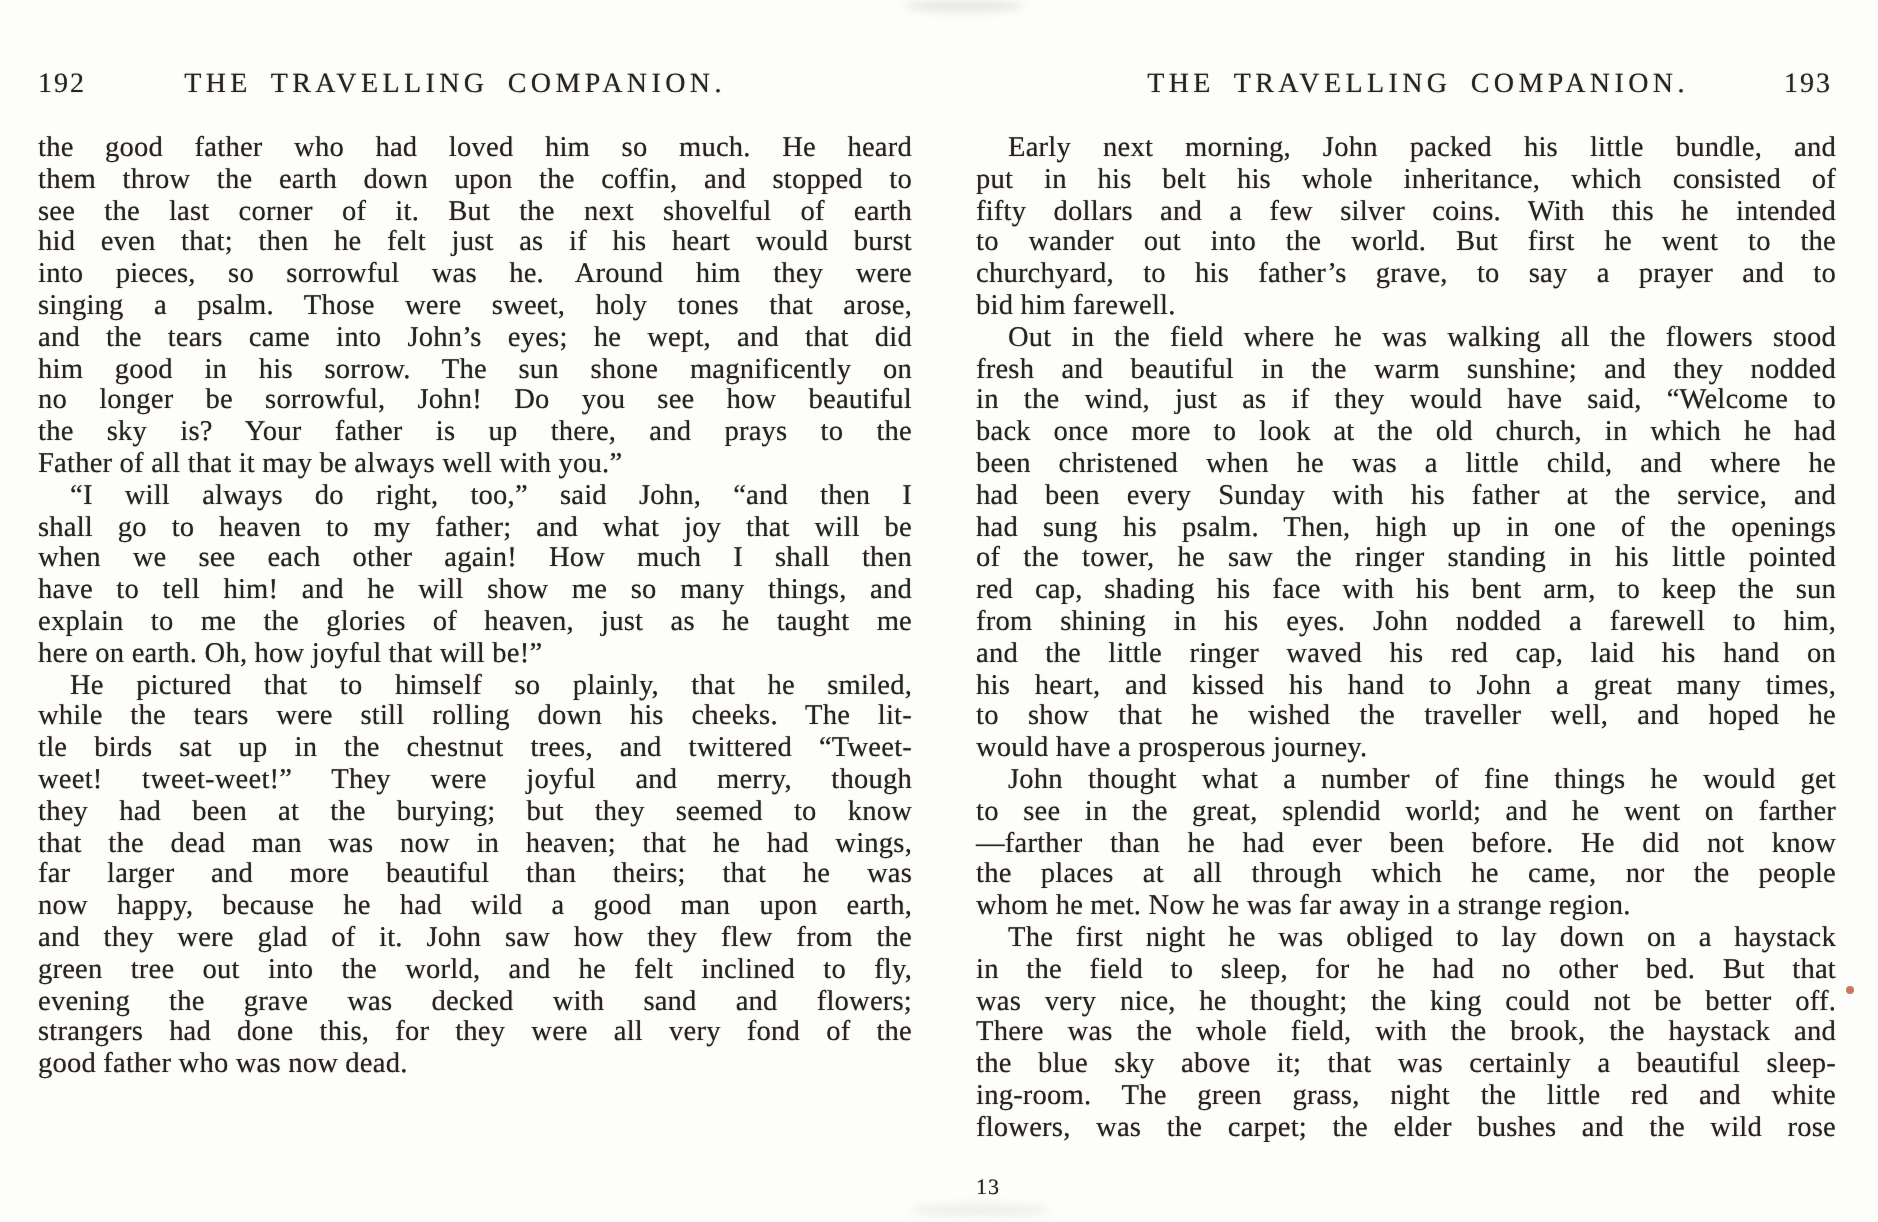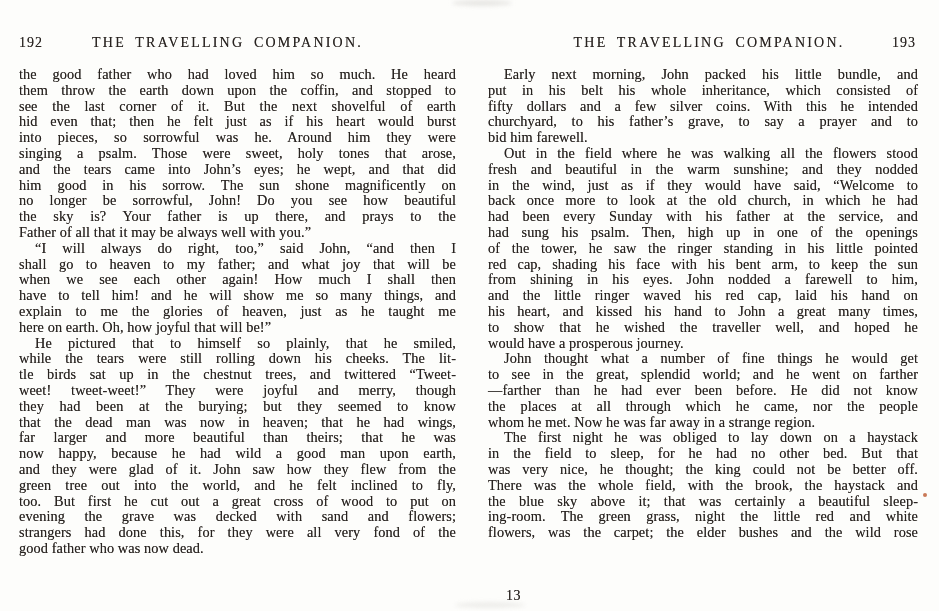--- a/index.html
+++ b/index.html
@@ -69,22 +69,22 @@
     letter-spacing: 0.1px;
     text-shadow: 0 0 0.55px rgba(40,35,32,0.6);
     white-space: nowrap;
   }
   .line.last { text-align-last: left; white-space: normal; }
   .line.indent { text-indent: 16px; }
 
   .signature {
     position: absolute;
     top: 588px;
-    left: 18px;
-    font-size: 14px;
+    left: 0;
+    font-size: 11px;
     letter-spacing: 0.5px;
     text-shadow: 0 0 0.5px rgba(40,35,32,0.6);
   }
 
   .artifact { position: absolute; pointer-events: none; }
   .smudge-top {
     left: 452px; top: 0; width: 60px; height: 6px;
     background: #e2e1de; border-radius: 50%;
     filter: blur(2px); opacity: 0.8;
   }
@@ -129,42 +129,43 @@
         <div class="line indent">He pictured that to himself so plainly, that he smiled,</div>
         <div class="line">while the tears were still rolling down his cheeks.  The lit-</div>
         <div class="line">tle birds sat up in the chestnut trees, and twittered “Tweet-</div>
         <div class="line">weet! tweet-weet!”  They were joyful and merry, though</div>
         <div class="line">they had been at the burying; but they seemed to know</div>
         <div class="line">that the dead man was now in heaven; that he had wings,</div>
         <div class="line">far larger and more beautiful than theirs; that he was</div>
         <div class="line">now happy, because he had wild a good man upon earth,</div>
         <div class="line">and they were glad of it.  John saw how they flew from the</div>
         <div class="line">green tree out into the world, and he felt inclined to fly,</div>
-        <div class="line">too.  But first he cut out a great cross of wood to put on</div>
         <div class="line">evening the grave was decked with sand and flowers;</div>
         <div class="line">strangers had done this, for they were all very fond of the</div>
         <div class="line last">good father who was now dead.</div>
       </div>
   </div>
 
   <div class="page right">
     <div class="header">
       <div class="title">THE TRAVELLING COMPANION.</div>
       <span class="pagenum pn-right">193</span>
     </div>
     <div class="text-block">
         <div class="line indent">Early next morning, John packed his little bundle, and</div>
         <div class="line">put in his belt his whole inheritance, which consisted of</div>
         <div class="line">fifty dollars and a few silver coins.  With this he intended</div>
+        <div class="line">to wander out into the world.  But first he went to the</div>
         <div class="line">churchyard, to his father’s grave, to say a prayer and to</div>
         <div class="line last">bid him farewell.</div>
         <div class="line indent">Out in the field where he was walking all the flowers stood</div>
         <div class="line">fresh and beautiful in the warm sunshine; and they nodded</div>
         <div class="line">in the wind, just as if they would have said, “Welcome to</div>
         <div class="line">back once more to look at the old church, in which he had</div>
+        <div class="line">been christened when he was a little child, and where he</div>
         <div class="line">had been every Sunday with his father at the service, and</div>
         <div class="line">had sung his psalm.  Then, high up in one of the openings</div>
         <div class="line">of the tower, he saw the ringer standing in his little pointed</div>
         <div class="line">red cap, shading his face with his bent arm, to keep the sun</div>
         <div class="line">from shining in his eyes.  John nodded a farewell to him,</div>
         <div class="line">and the little ringer waved his red cap, laid his hand on</div>
         <div class="line">his heart, and kissed his hand to John a great many times,</div>
         <div class="line">to show that he wished the traveller well, and hoped he</div>
         <div class="line last">would have a prosperous journey.</div>
         <div class="line indent">John thought what a number of fine things he would get</div>

